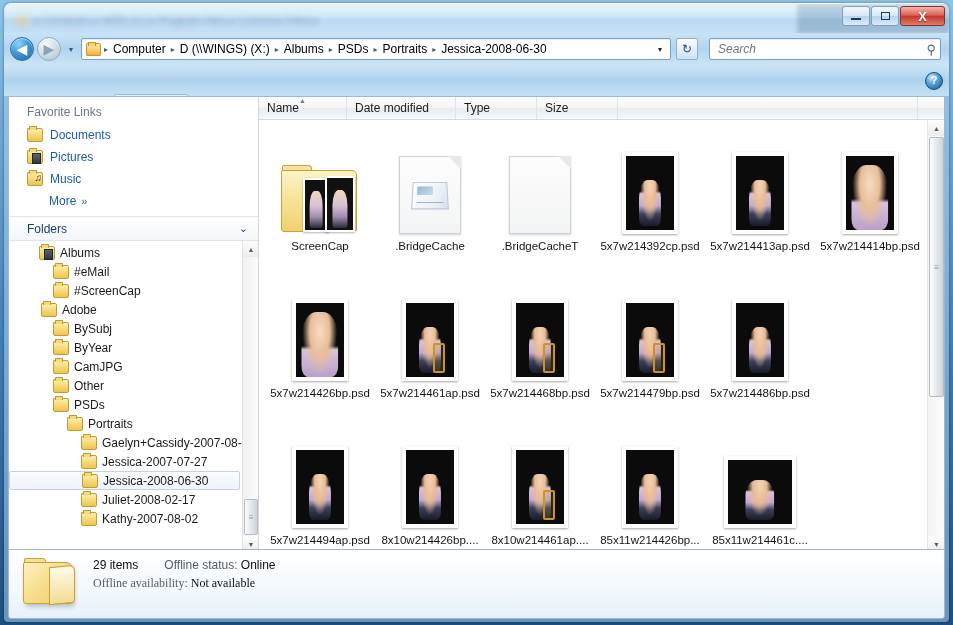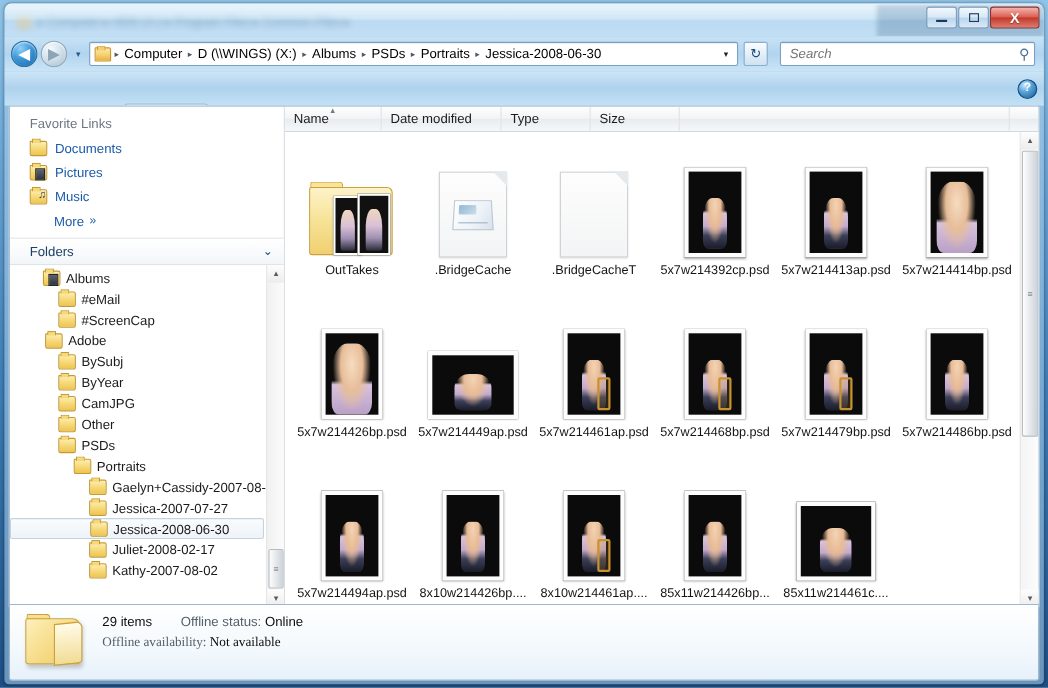--- a/index.html
+++ b/index.html
@@ -832,21 +832,21 @@
                   <div class="tab"></div>
                   <div class="back"></div>
                   <div class="p1">
                     <div class="subj"></div>
                   </div>
                   <div class="p2">
                     <div class="subj"></div>
                   </div>
                 </div>
               </div>
-              <div class="label">OutTakes</div>
+              <div class="label">ScreenCap</div>
             </div>
             <div class="cell">
               <div class="thumbbox">
                 <div class="doc">
                   <div class="tent"></div>
                 </div>
               </div>
               <div class="label">.BridgeCache</div>
             </div>
             <div class="cell">
@@ -881,28 +881,20 @@
             </div>
           </div>
           <div class="gridrow">
             <div class="cell">
               <div class="thumbbox">
                 <div class="photo port head">
                   <div class="subj"></div>
                 </div>
               </div>
               <div class="label">5x7w214426bp.psd</div>
-            </div>
-            <div class="cell">
-              <div class="thumbbox">
-                <div class="photo land">
-                  <div class="subj"></div>
-                </div>
-              </div>
-              <div class="label">5x7w214449ap.psd</div>
             </div>
             <div class="cell">
               <div class="thumbbox">
                 <div class="photo port">
                   <div class="subj"></div>
                   <div class="chair"></div>
                 </div>
               </div>
               <div class="label">5x7w214461ap.psd</div>
             </div>

